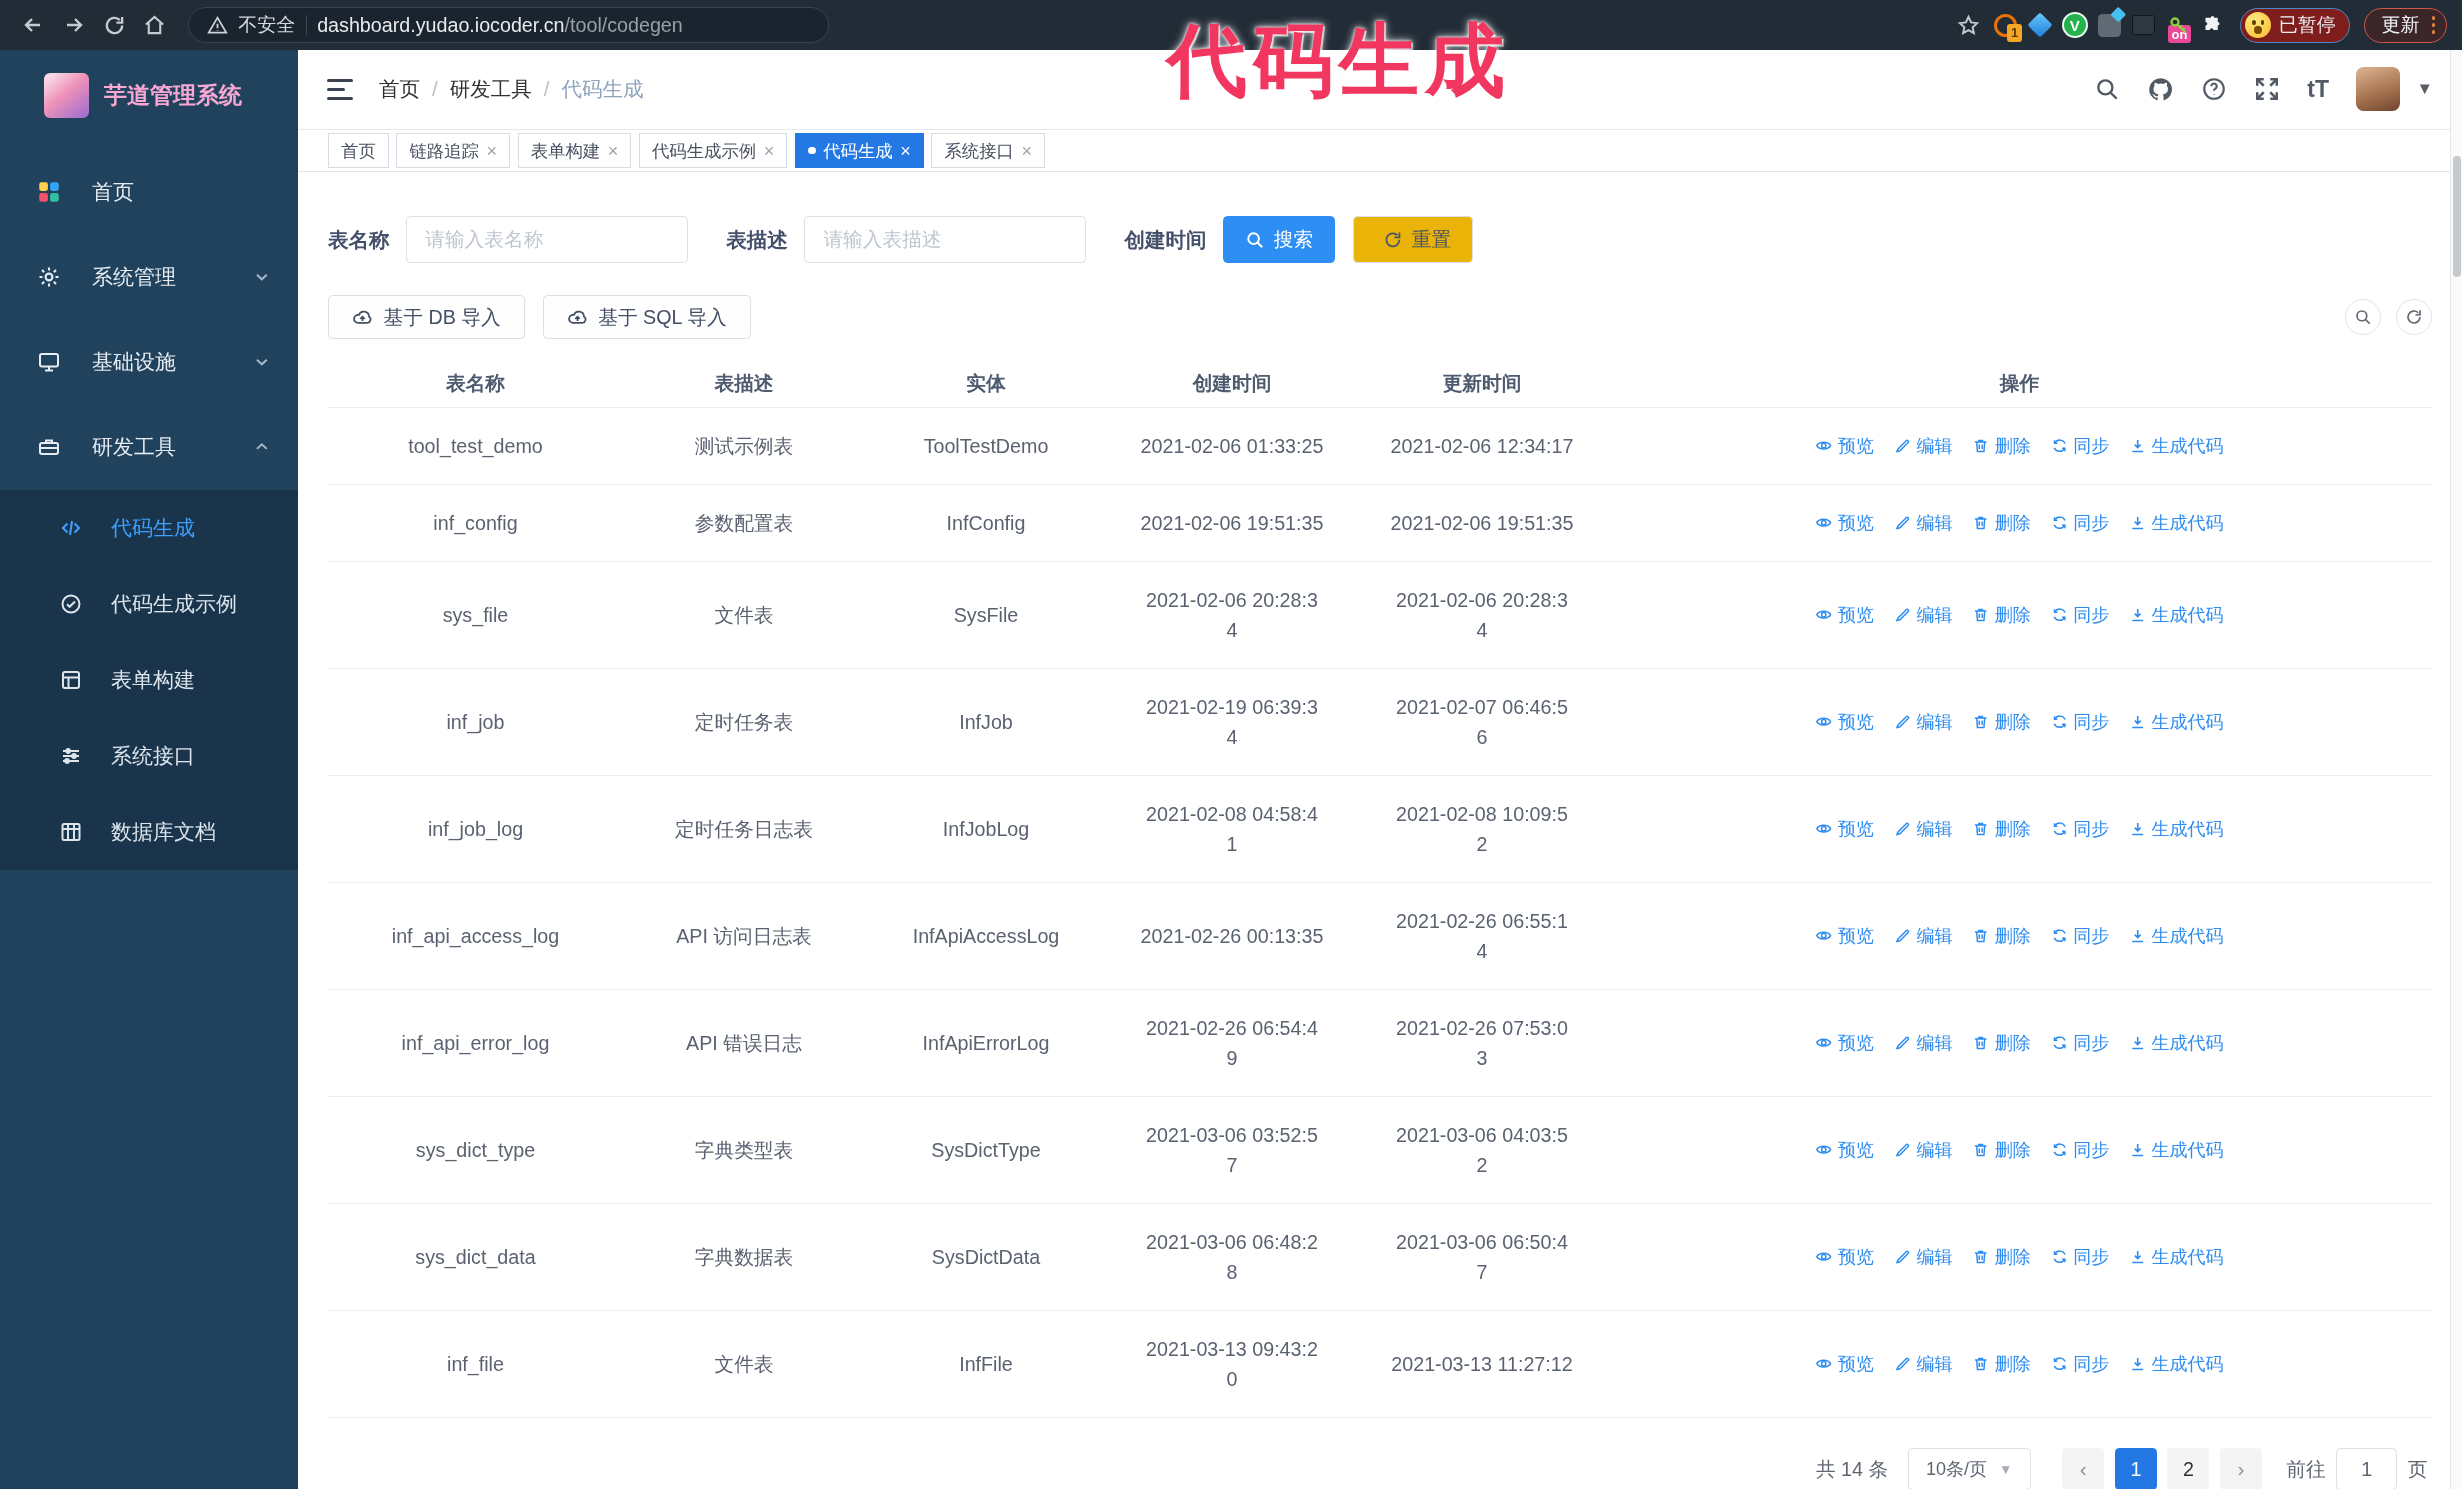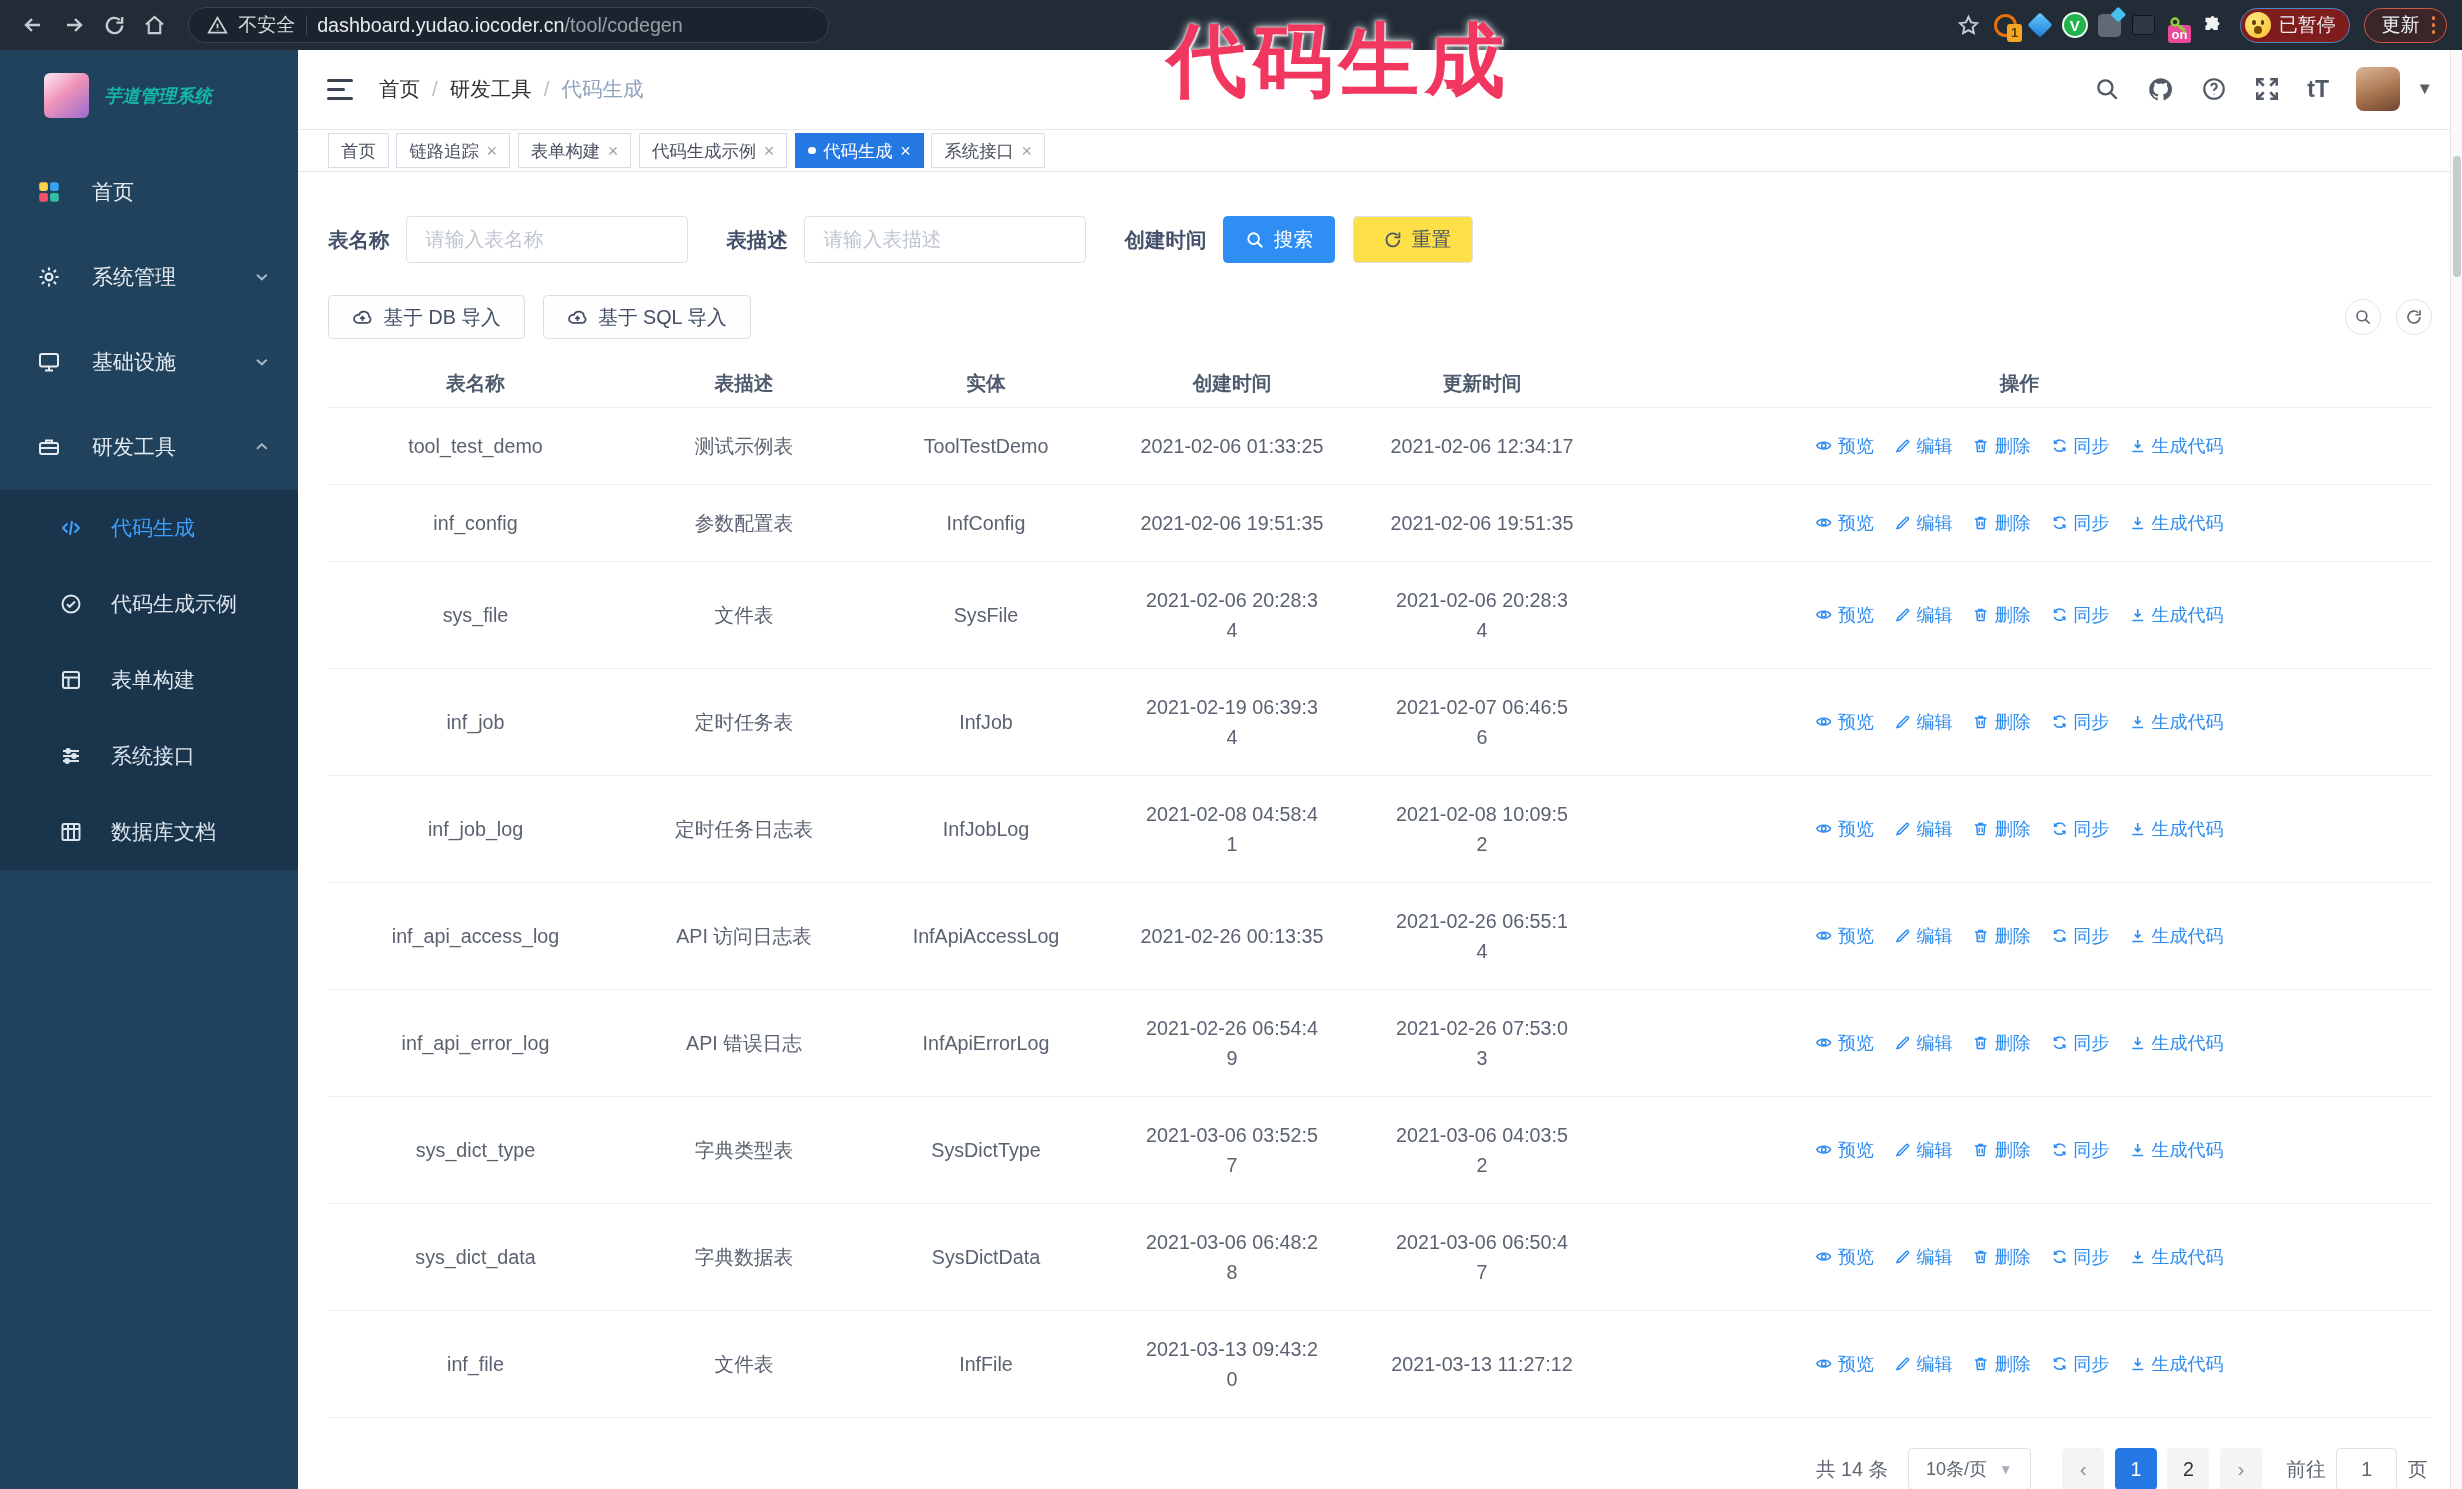--- a/index.html
+++ b/index.html
@@ -54,21 +54,21 @@
   .annotation { position:absolute; left:1167px; top:7.6px; z-index:60; font-size:80px;
     font-weight:700; letter-spacing:6px; color:#f1375f;
     text-shadow:0 0 9px rgba(255,255,255,.95), 0 0 3px #fff, 1.5px 1.5px 0 rgba(255,255,255,.6); }
 
   
   .app { display:flex; height:1440px; }
   .sidebar { width:298px; flex:none; background:#20425c; display:flex; flex-direction:column; }
   .logo { display:flex; align-items:center; gap:15px; padding:23px 7.6px 21px 44px; }
   .logo-img { width:45px; height:45px; border-radius:6px; flex:none;
     background:linear-gradient(140deg,#f9d9e8 10%,#ef93b8 45%,#9a6bd0 100%); }
-  .logo-title { color:#14b8a6; font-size:18px; font-weight:700; white-space:nowrap;font-style:italic; }
+  .logo-title { color:#f9a8d4; font-size:23px; font-weight:700; white-space:nowrap; }
   .menu { margin-top:10.6px; }
   .menu-item { height:85px; display:flex; align-items:center; gap:30px; padding:0 26px 0 35px;
     color:#e6ecf2; font-size:21px; cursor:pointer; }
   .mi-icon { width:27px; height:27px; display:flex; align-items:center; justify-content:center; flex:none; }
   .chev { margin-left:auto; color:#a9b8c6; display:flex; }
   .submenu { background:#19344b; }
   .sub-item { height:76px; display:flex; align-items:center; gap:27px; padding-left:58px;
     color:#dce5ed; font-size:21px; cursor:pointer; }
   .sub-item.active { color:#3da0ff; }
   .sub-item .mi-icon { width:26px; height:26px; }
@@ -106,21 +106,21 @@
     font-family:inherit; }
   .inp::placeholder { color:#bfc6cf; }
   .date-box { width:364px; height:47px; border:0.8px solid #dcdfe6; border-radius:4.5px;
     display:flex; align-items:center; padding:0 15px; margin-right:35px; color:#bfc6cf; font-size:19.7px; }
   .date-box .ph { flex:1; text-align:center; }
   .date-box .sep { color:#bfc6cf; padding:0 3px; }
   .cal { color:#c0c4cc; display:flex; }
   .btn { height:47px; border-radius:4.5px; display:flex; align-items:center; gap:9px;
     font-size:19.7px; padding:0 21px; cursor:pointer; white-space:nowrap; }
   .btn-primary { background:#2f8ef3; color:#fff; border:0.8px solid #2f8ef3; margin-right:18px; }
-  .btn-white { background:#fde047; color:#4d5666; border:0.8px solid #dcdfe6;padding-left:29px; }
+  .btn-white { background:#eab308; color:#4d5666; border:0.8px solid #dcdfe6;padding-left:29px; }
 
   .btn-row { margin-top:32px; display:flex; align-items:center; }
   .btn-plain { height:44px; background:#fefeff; border:0.8px solid #d9dde5; border-radius:4.5px;
     color:#424e64; font-size:19.7px; display:flex; align-items:center; gap:10.6px; padding:0 23px;
     margin-right:18px; cursor:pointer; }
   .circles { margin-left:auto; display:flex; gap:15px; }
   .circle-btn { width:36px; height:36px; border-radius:50%; border:0.8px solid #e0e3e9;
     display:flex; align-items:center; justify-content:center; color:#5f6672; cursor:pointer; background:#fff; }
 
   .table { margin-top:21px; }

